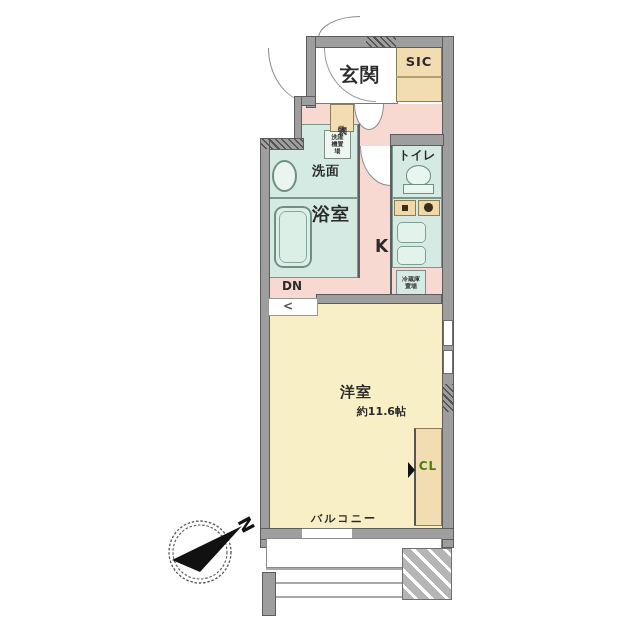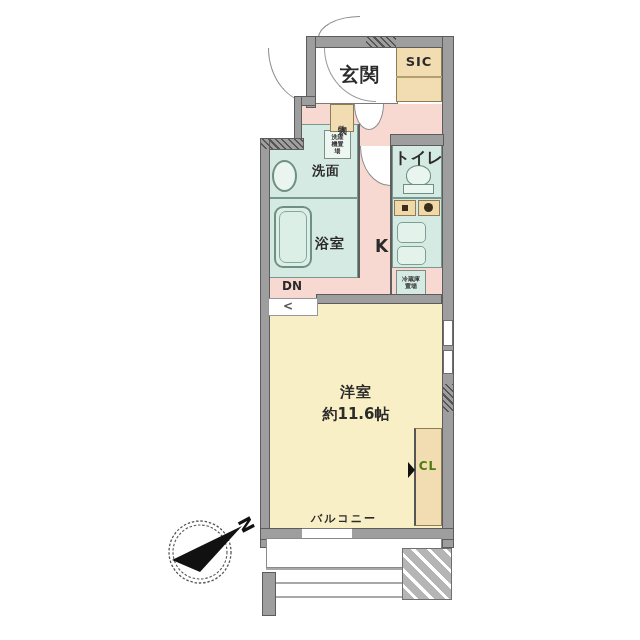--- a/index.html
+++ b/index.html
@@ -105,26 +105,26 @@
   <div class="abs" style="left:266px;top:568px;width:138px;height:2px;background:#a8a8a8;"></div>
   <div class="abs" style="left:266px;top:582px;width:138px;height:2px;background:#a8a8a8;"></div>
   <div class="abs" style="left:266px;top:596px;width:138px;height:2px;background:#a8a8a8;"></div>
   <div class="wall" style="left:262px;top:572px;width:14px;height:44px;"></div>
   <div class="abs" style="left:402px;top:548px;width:50px;height:52px;border:1px solid #6f6f6f;
               background:repeating-linear-gradient(45deg,#b5b5b5 0 8px,#ffffff 8px 11px);"></div>
 
   <div class="lbl" style="left:332px;top:64px;width:56px;font-size:19px;">玄関</div>
   <div class="lbl" style="left:397px;top:55px;width:44px;font-size:13px;">SIC</div>
   <div class="lbl" style="left:302px;top:164px;width:48px;font-size:13px;">洗面</div>
-  <div class="lbl" style="left:312px;top:236px;width:36px;font-size:14px;">浴室</div>
-  <div class="lbl" style="left:394px;top:149px;width:46px;font-size:16px;letter-spacing:0;">トイレ</div>
+  <div class="lbl" style="left:312px;top:204px;width:36px;font-size:18px;">浴室</div>
+  <div class="lbl" style="left:394px;top:149px;width:46px;font-size:12px;letter-spacing:0;">トイレ</div>
   <div class="lbl" style="left:370px;top:237px;width:24px;font-size:17px;">K</div>
   <div class="lbl" style="left:276px;top:280px;width:32px;font-size:12px;letter-spacing:0;">DN</div>
   <div class="lbl" style="left:320px;top:384px;width:72px;font-size:15px;">洋室</div>
-  <div class="lbl" style="left:306px;top:406px;width:100px;font-size:15px;letter-spacing:0;">約11.6帖</div>
+  <div class="lbl" style="left:306px;top:406px;width:100px;font-size:11px;letter-spacing:0;text-align:right;">約11.6帖</div>
   <div class="lbl" style="left:414px;top:460px;width:28px;font-size:12px;color:#4d7c0f;">CL</div>
   <div class="lbl" style="left:298px;top:513px;width:92px;font-size:11px;letter-spacing:2px;text-align:center;">バルコニー</div>
 
   <svg style="position:absolute;left:160px;top:498px;" width="100" height="100" viewBox="0 0 100 100">
     <circle cx="40" cy="54" r="31" fill="none" stroke="#555" stroke-width="1.3" stroke-dasharray="2.5 1.8"></circle>
     <circle cx="40" cy="54" r="27" fill="none" stroke="#555" stroke-width="1.1" stroke-dasharray="2.5 1.8"></circle>
     <polygon points="82,28 12,62 40,74" fill="#111"></polygon>
     <text x="80" y="32" font-size="18" font-weight="bold" fill="#111" transform="rotate(62, 86, 25)">N</text>
   </svg>
 

